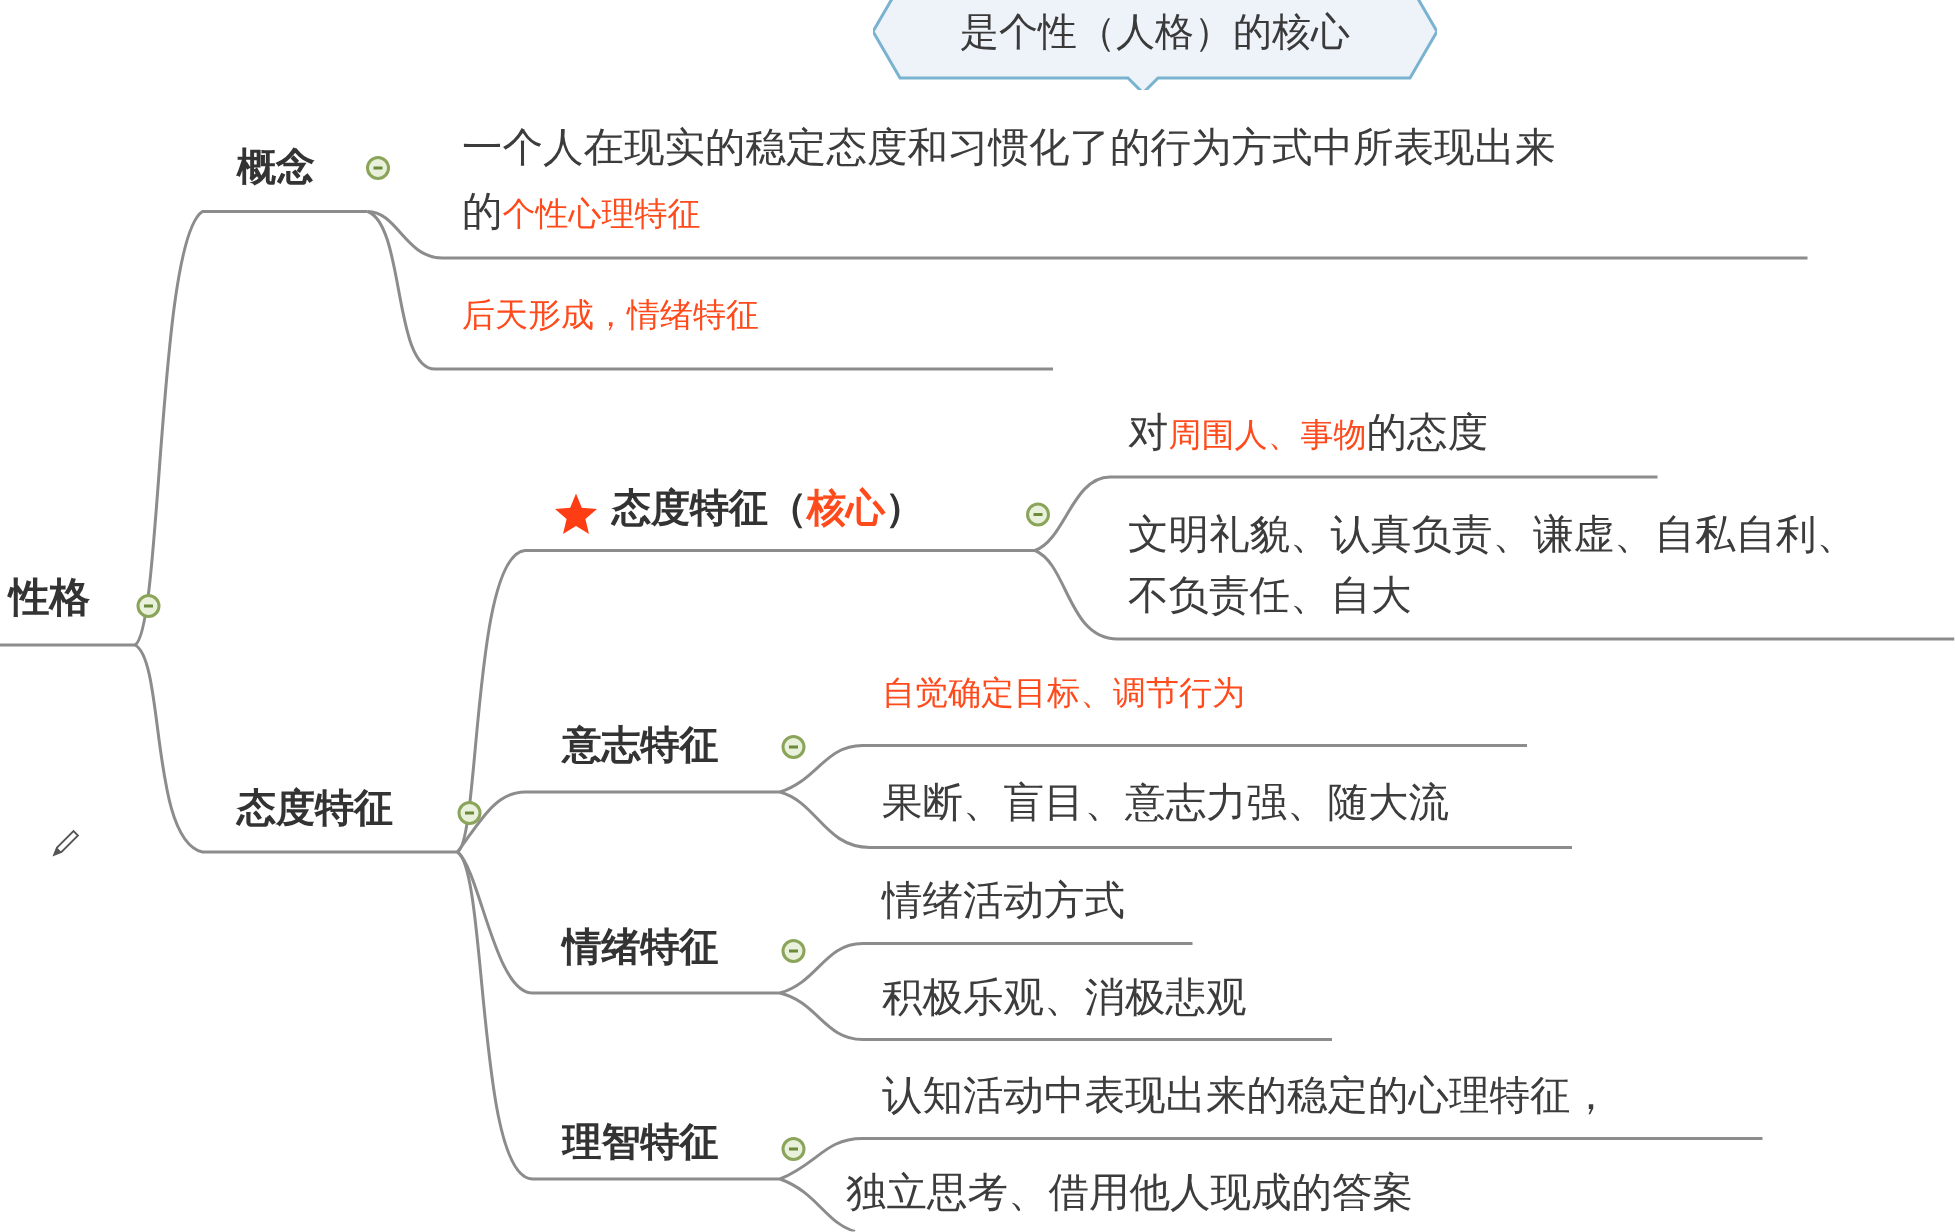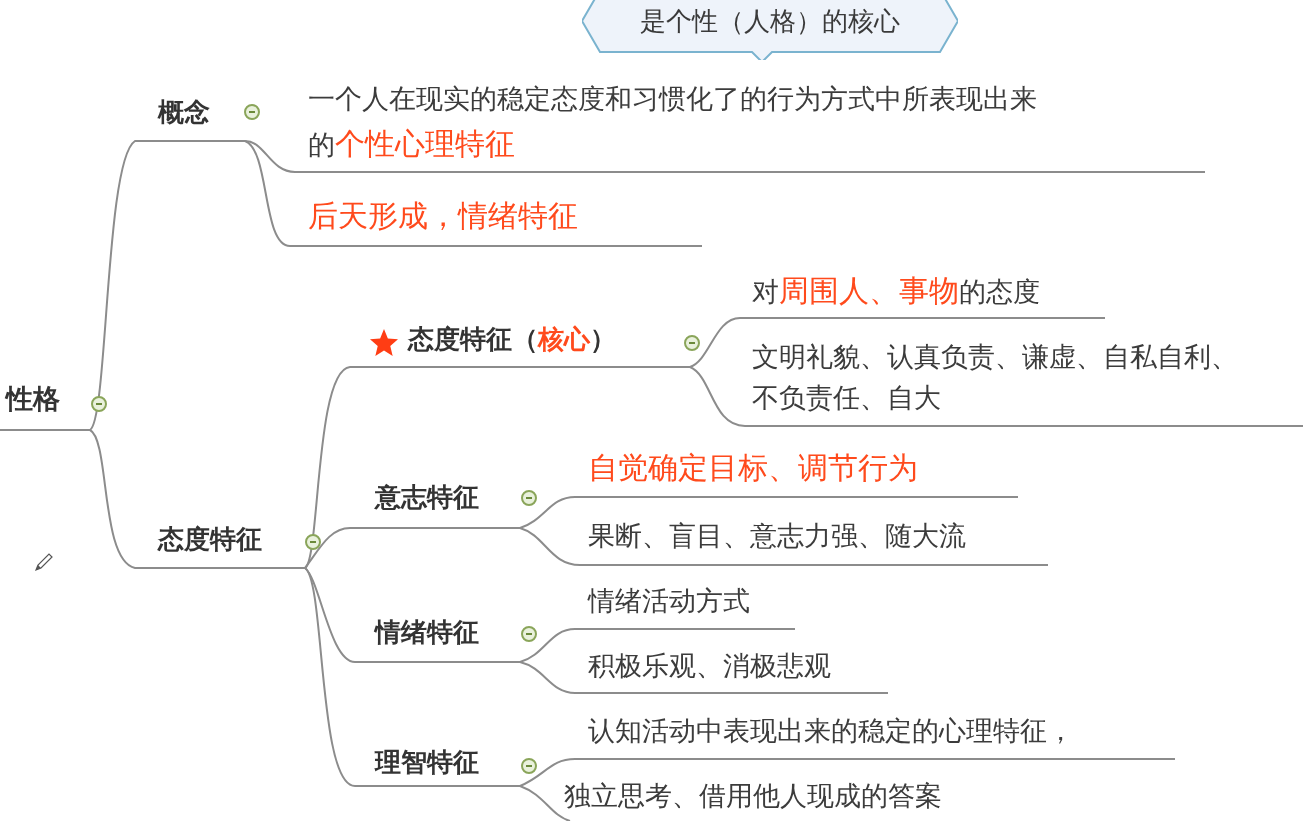--- a/index.html
+++ b/index.html
@@ -6,21 +6,21 @@
   body { width:1303px; height:821px; position:relative; overflow:hidden;
          font-family: "DejaVu Sans", "Liberation Sans", sans-serif; color:#3a3a3a; }
   #canvas { position:absolute; left:0; top:0; width:1197px; height:821px; }
   svg.lines { position:absolute; left:0; top:0; }
   .node { position:absolute; white-space:nowrap; line-height:1.2; }
   .bold { font-weight:bold; color:#333333; }
   .t-root { font-size:27px; }
   .t-l1 { font-size:26px; }
   .t-l2 { font-size:26px; }
   .t-leaf { font-size:27px; color:#3c3c3c; }
-  .t-leaf-big { font-size:30px; }
+  .t-leaf-big { font-size:22px; }
   .red { color:#ff4a1c; }
   .toggle { position:absolute; width:16px; height:16px; border-radius:50%;
             border:2px solid #8aa55a; background:#e9f1dc; box-sizing:border-box; }
   .toggle::after { content:""; position:absolute; left:3px; right:3px; top:5px; height:2px; background:#6b8a3a; }
   .callout { position:absolute; left:582px; top:0px; width:376px; height:60px; }
   .callout-text { position:absolute; left:0; top:4px; width:376px; text-align:center;
                   font-size:26px; color:#3a3a3a; }
   .star { position:absolute; left:368px; top:327px; width:32px; height:32px; }
   .pencil { position:absolute; left:32px; top:550px; width:24px; height:24px; }
 </style>

